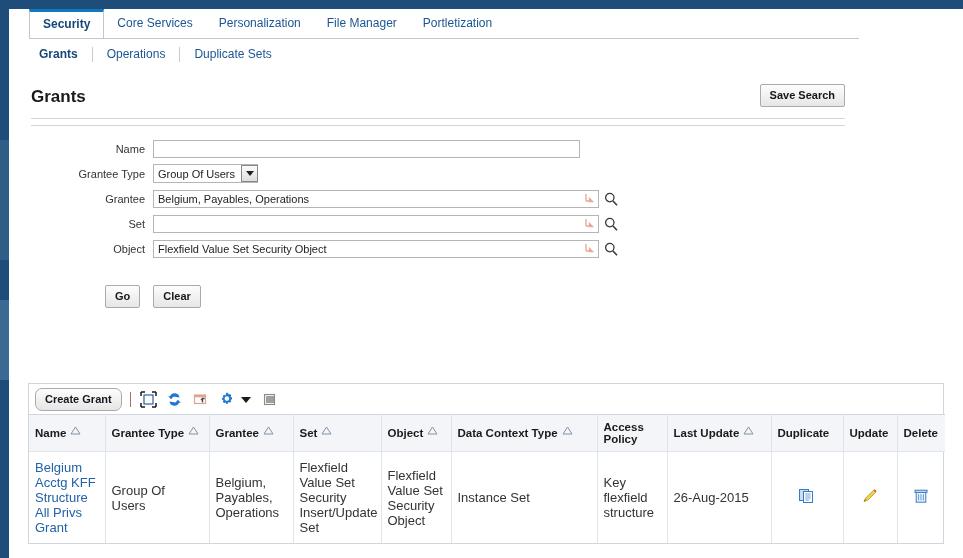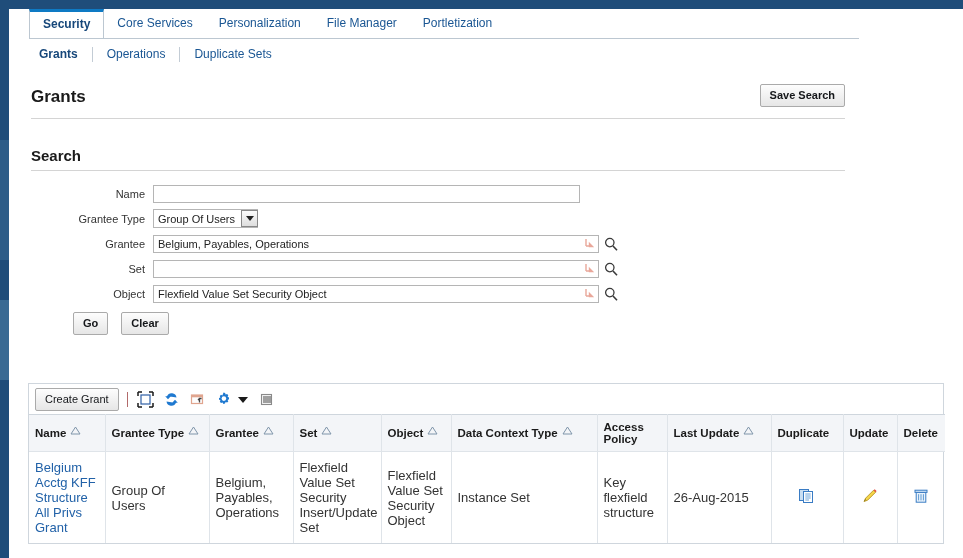--- a/index.html
+++ b/index.html
@@ -119,21 +119,21 @@
     font-size: 11px;
     font-weight: bold;
     color: #15171a;
     background: linear-gradient(#fdfdfd, #e6e6e6);
     border: 1px solid #aaaaaa;
     border-radius: 2px;
     padding: 4px 9px;
     cursor: pointer;
     line-height: 13px;
   }
-  .btn.plain { font-weight: normal; }
+  .btn.plain { font-weight: bold; border-radius: 7px; }
   .save-search {
     position: absolute; right: 0; top: 0;
   }
 
   
   .section-head {
     margin: 28px 14px 0 22px;
     font-size: 15px;
     font-weight: bold;
     color: #1a1a1a;
@@ -211,21 +211,21 @@
     margin-right: -1px;
     cursor: pointer;
     box-sizing: border-box;
   }
   .caret-dn {
     width: 0; height: 0;
     border-left: 4px solid transparent;
     border-right: 4px solid transparent;
     border-top: 5px solid #222;
   }
-  .actions { padding-left: 64px; margin-top: 6px; }
+  .actions { padding-left: 96px; margin-top: 24px; }
   .actions .btn + .btn { margin-left: 10px; }
 
   
   .results {
     position: absolute;
     left: 19px; top: 374px;
     width: 916px;
     border: 1px solid #cfd6dd;
     background: #ffffff;
     box-sizing: border-box;
@@ -331,21 +331,20 @@
   <div class="subtabbar">
     <span class="subtab active"><span>Grants</span></span><span class="subtab-sep"></span><span class="subtab"><span>Operations</span></span><span class="subtab-sep"></span><span class="subtab"><span>Duplicate Sets</span></span>
   </div>
 
   <div class="page-head">
     <div class="page-title">Grants</div>
     <button class="btn save-search">Save Search</button>
   </div>
   <div class="head-rule"></div>
 
-  <div class="section-head">Search</div>
   <div class="section-rule"></div>
 
   <div class="form">
 
     <div class="frow">
       <div class="flabel">Name</div>
       <input class="finput name" type="text" value="" style="">
     </div>
 
     <div class="frow">

